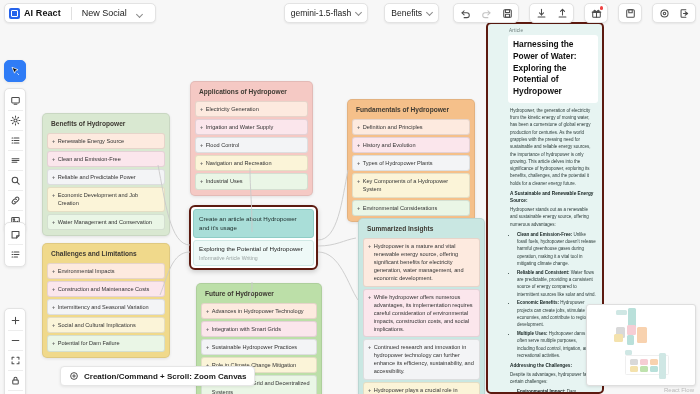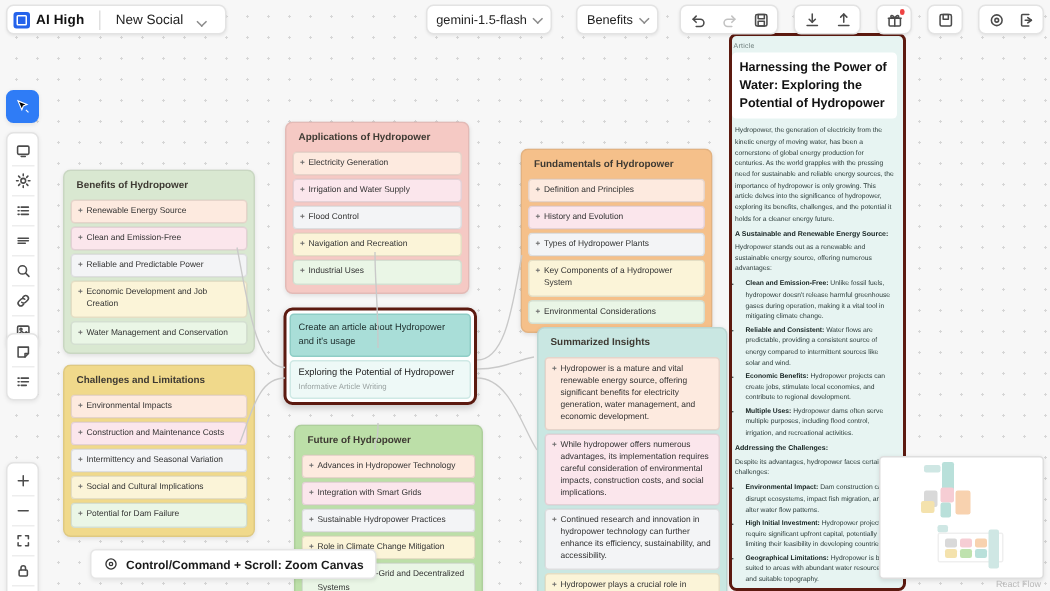--- a/index.html
+++ b/index.html
@@ -114,21 +114,21 @@
     background:#eef9f7; border:1px solid #cfe9e5; border-radius:3px;
     margin-top:2px; padding:4px 5px;
   }
   .prompt-body .t { font-size:6.2px; color:#222; line-height:1.4; }
   .prompt-body .s { font-size:5.2px; color:#9aa3a2; margin-top:1.5px; }
 
   
   #article {
     position:absolute; left:486px; top:22px; width:118px; height:372px;
     background:#e7f4f2; border:2px solid #5c1a10; border-radius:5px;
-    padding:3px 4px 0 0; overflow:hidden; z-index:20;
+    padding:3px 4px 0 20px; overflow:hidden; z-index:20;
   }
   .art-tag { font-size:4.6px; color:#6a7a78; padding:1px 0 2px 1px; letter-spacing:.2px;}
   .art-titlebox { background:#fff; border-radius:3px; padding:4px 5px 5px 5px; }
   .art-title { font-size:8.4px; font-weight:700; color:#111; line-height:1.4; }
   .art-body { padding: 4px 2px 0 2px; }
   .art-p { font-size:4.5px; color:#2b3b39; line-height:1.62; margin-bottom:3px; text-align:left; }
   .art-h { font-size:4.7px; font-weight:700; color:#13201f; line-height:1.55; margin-bottom:1.5px; }
   ul.art-ul { margin: 0 0 3px 7px; padding:0; }
   ul.art-ul li { font-size:4.5px; color:#2b3b39; line-height:1.62; margin-bottom:1.5px; }
   ul.art-ul li b { color:#13201f; }
@@ -173,21 +173,21 @@
     <path d="M318 240 C 338 240, 342 200, 348 170"></path>
     <path d="M318 252 C 340 252, 348 285, 358 300"></path>
     <path d="M318 246 C 336 246, 344 240, 356 238"></path>
   </svg>
 
   <div id="topbar">
     <div class="tb-card brand" style="gap:4px;padding-left:4px;">
       <div class="brand-logo">
           <i></i>
         </div>
-      <div class="brand-name">AI High</div>
+      <div class="brand-name">AI React</div>
       <div class="brand-div"></div>
       <div class="flowname">
         <span>New Social</span>
         <span class="caret flow-caret"></span>
       </div>
     </div>
 
     <div style="flex:1 1 auto"></div>
 
     <div class="tb-card tb-group">
@@ -580,16 +580,16 @@
     <div class="mm" style="left:63px;top:61px;width:8px;height:6px;background:#b9e0da;"></div>
     <div class="mm" style="left:72px;top:48px;width:7px;height:26px;background:#cfe7e4;"></div>
   </div>
   <div id="reactflow-mark">React Flow</div>
 
   <div id="hint">
     <svg viewBox="0 0 16 16">
         <circle cx="8" cy="8" r="5.4"></circle>
         <circle cx="8" cy="8" r="1.8"></circle>
       </svg>
-    <span class="txt">Control/Command + Scroll: Zoom Canvas</span>
+    <span class="txt">Creation/Command + Scroll: Zoom Canvas</span>
   </div>
 
 </div>
 
 </body></html>

